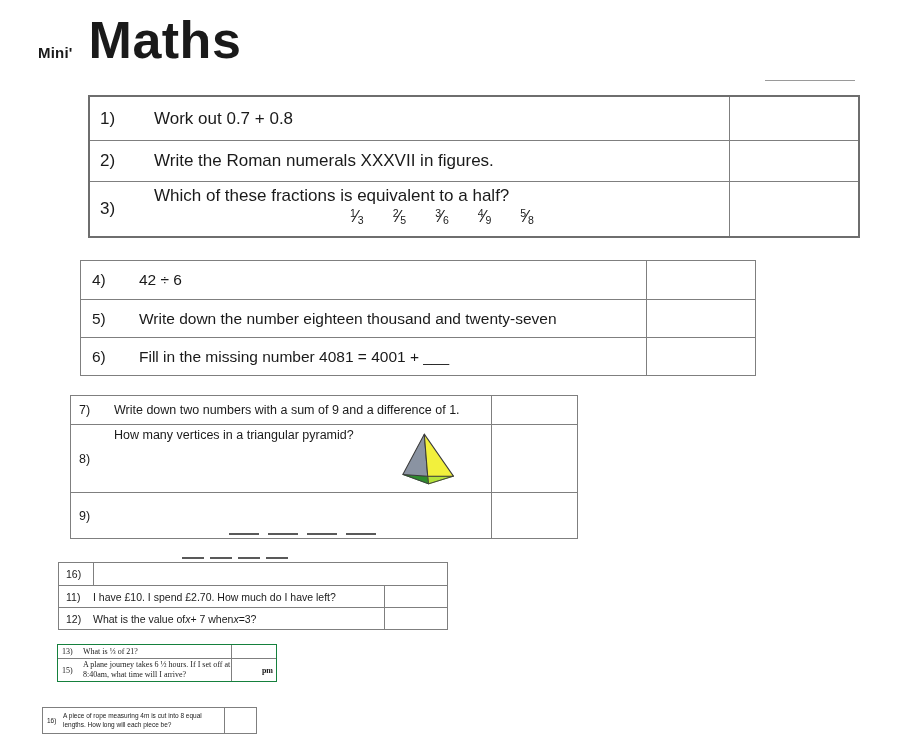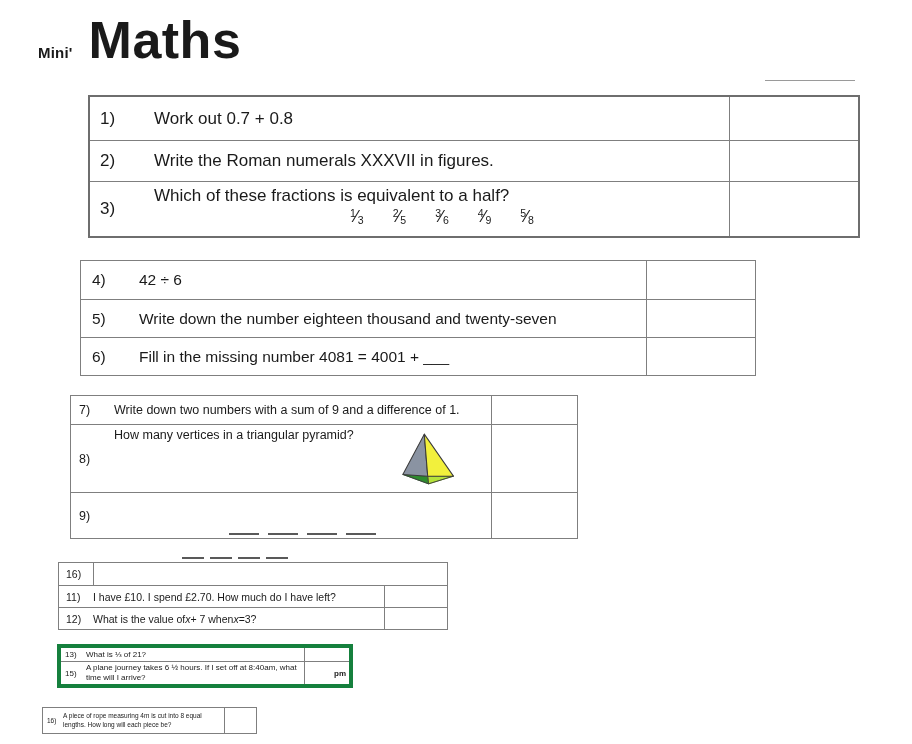--- a/index.html
+++ b/index.html
@@ -46,21 +46,21 @@
   .blank-line{width:30px;border-top:2px solid #595959;}
   
   .stray-blanks{position:absolute;left:182px;top:557px;display:flex;gap:6px;}
   .stray-blanks .blank-line{width:22px;}
   
   #t4{left:58px;top:562px;width:390px;border:1px solid #7f7f7f;font-size:10.5px;}
   #t4 .qnum{width:34px;padding-left:7px;}
   #t4 .ans{width:63px;}
   #t4 .row{height:22px;}
   
-  #t5{left:57px;top:644px;width:296px;border:4px solid #15803d;font-size:8px;}
+  #t5{left:57px;top:644px;width:220px;border:1px solid #15803d;font-size:8px;font-family:Liberation Serif, serif;}
   #t5 .qnum{width:25px;padding-left:4px;}
   #t5 .ans{width:45px;display:flex;align-items:center;justify-content:flex-end;padding-right:3px;font-weight:bold;}
   #t5 .r1{height:13px;} #t5 .r2{height:23px;} #t5 .r3{height:14px;}
   #t5 .qbody{line-height:1.25;}
   
   #t6{left:42px;top:707px;width:215px;border:1px solid #7f7f7f;font-size:6.5px;}
   #t6 .qnum{width:20px;padding-left:4px;}
   #t6 .ans{width:32px;}
   #t6 .row{height:25px;}
   #t6 .qbody{line-height:1.3;padding-right:4px;}

